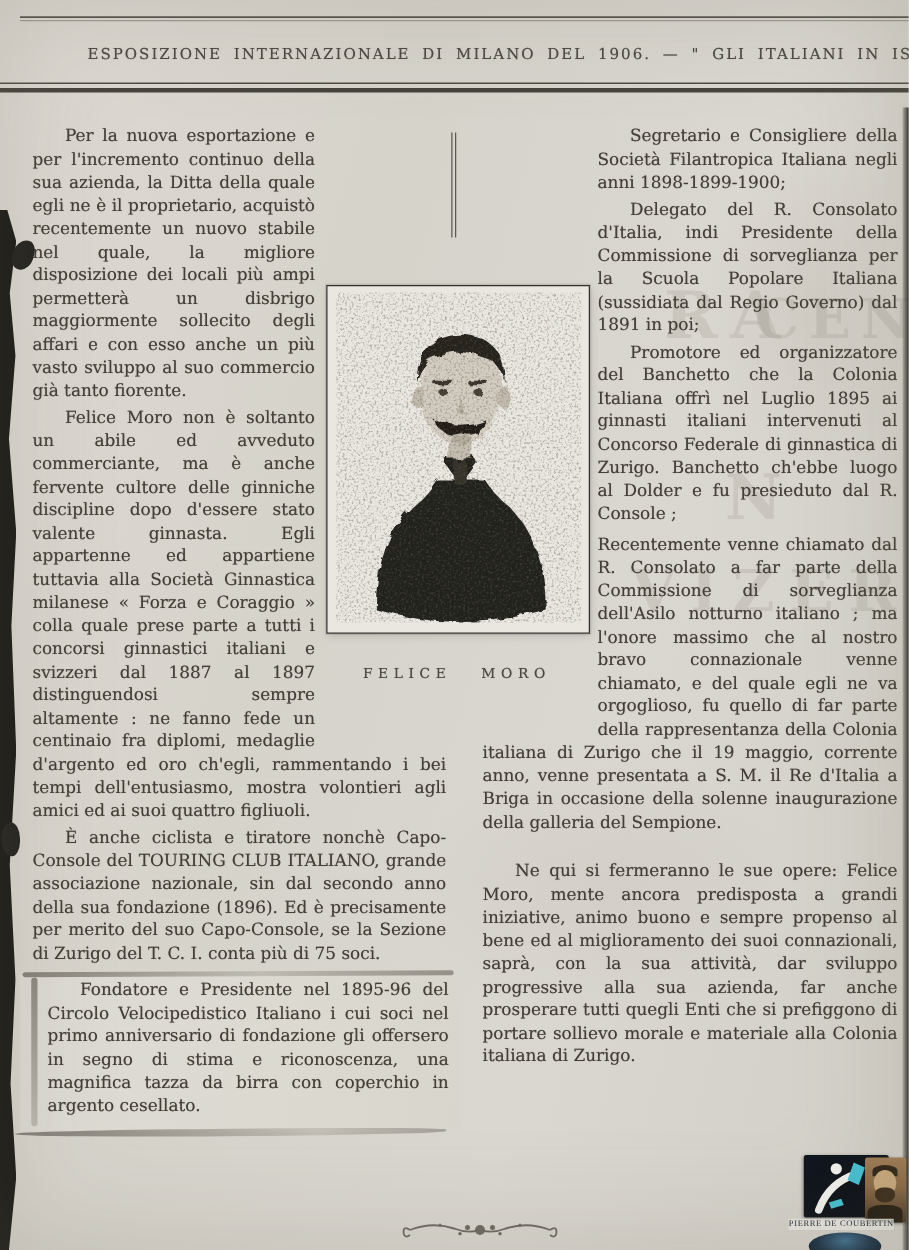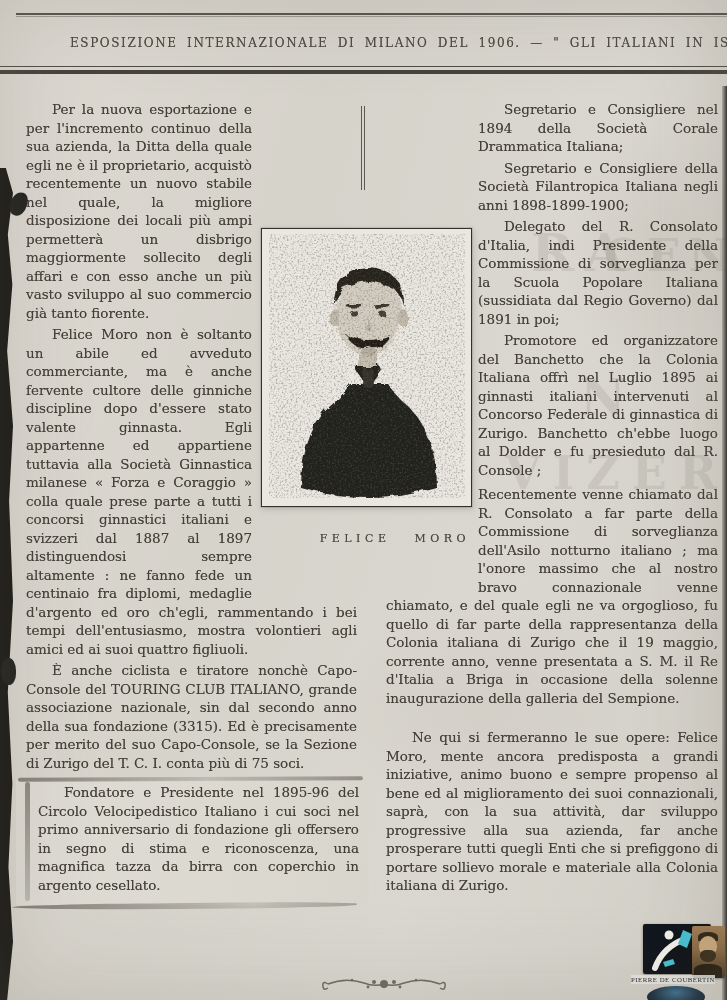--- a/index.html
+++ b/index.html
@@ -48,21 +48,21 @@
   .slip::after{content:'';position:absolute;left:-4px;right:12px;bottom:-4px;height:6px;border-radius:50% 40% 50% 60%;
     background:linear-gradient(to right,rgba(108,104,96,0.8),rgba(140,136,126,0.3) 70%,rgba(120,116,107,0.55));
     transform:rotate(-0.5deg);}
   .slip-edge{position:absolute;left:9px;top:2px;bottom:4px;width:5px;border-radius:4px;
     background:linear-gradient(to bottom,rgba(125,121,112,0.85),rgba(148,144,134,0.45));}
 
   
   .plate{position:absolute;left:261px;top:228px;width:209px;height:277px;z-index:3;
     background:#eae7e0;border:1.5px solid #33312c;box-shadow:0 0 0 1px rgba(100,96,87,0.18), 1px 2px 6px rgba(80,76,68,0.25);}
   .plate svg{display:block;margin:5px auto 0 auto;}
-  .caption{position:absolute;left:261px;top:532px;width:209px;text-align:right;z-index:3;
+  .caption{position:absolute;left:261px;top:532px;width:209px;text-align:center;z-index:3;
     font-size:11px;letter-spacing:4.5px;word-spacing:16px;color:#4b4840;text-shadow:0 0 0.6px rgba(75,72,64,0.6);}
 
   
   .ghost{position:absolute;z-index:1;color:rgba(125,118,104,0.16);font-weight:bold;
     font-family:"DejaVu Serif",serif;pointer-events:none;}
   .g0{left:520px;top:222px;font-size:52px;letter-spacing:10px;margin-left:11px;}
   .g1{left:604px;top:230px;font-size:44px;letter-spacing:8px;}
   .g2{left:580px;top:368px;font-size:50px;letter-spacing:8px;}
   .g3{left:505px;top:446px;font-size:46px;letter-spacing:12px;}
 
@@ -108,30 +108,29 @@
 
 <div class="ghost g0">RA</div>
 <div class="ghost g1">CEN</div>
 <div class="ghost g2">N</div>
 <div class="ghost g3">VIZER</div>
 
 <div class="col col-left">
   <div class="spacer-r"></div>
   <p class="ind">Per la nuova esportazione e per l'incremento continuo della sua azienda, la Ditta della quale egli ne è il proprietario, acquistò recentemente un nuovo stabile nel quale, la migliore disposizione dei locali più ampi permetterà un disbrigo maggiormente sollecito degli affari e con esso anche un più vasto sviluppo al suo commercio già tanto fiorente.</p>
   <p class="ind">Felice Moro non è soltanto un abile ed avveduto commerciante, ma è anche fervente cultore delle ginniche discipline dopo d'essere stato valente ginnasta. Egli appartenne ed appartiene tuttavia alla Società Ginnastica milanese « Forza e Coraggio » colla quale prese parte a tutti i concorsi ginnastici italiani e svizzeri dal 1887 al 1897 distinguendosi sempre altamente : ne fanno fede un centinaio fra diplomi, medaglie d'argento ed oro ch'egli, rammentando i bei tempi dell'entusiasmo, mostra volontieri agli amici ed ai suoi quattro figliuoli.</p>
-  <p class="ind">È anche ciclista e tiratore nonchè Capo-Console del TOURING CLUB ITALIANO, grande associazione nazionale, sin dal secondo anno della sua fondazione (3315). Ed è precisamente per merito del suo Capo-Console, se la Sezione di Zurigo del T. C. I. conta più di 75 soci.</p>
+  <p class="ind">È anche ciclista e tiratore nonchè Capo-Console del TOURING CLUB ITALIANO, grande associazione nazionale, sin dal secondo anno della sua fondazione (1896). Ed è precisamente per merito del suo Capo-Console, se la Sezione di Zurigo del T. C. I. conta più di 75 soci.</p>
   <div class="slip">
     <span class="slip-edge"></span>
     <p class="ind">Fondatore e Presidente nel 1895-96 del Circolo Velocipedistico Italiano i cui soci nel primo anniversario di fondazione gli offersero in segno di stima e riconoscenza, una magnifica tazza da birra con coperchio in argento cesellato.</p>
   </div>
 </div>
 
 <div class="col col-right">
   <div class="spacer-l"></div>
-  <p class="ind">Segretario e Consigliere nel 1894 della Società Corale Drammatica Italiana;</p>
   <p class="ind">Segretario e Consigliere della Società Filantropica Italiana negli anni 1898-1899-1900;</p>
   <p class="ind">Delegato del R. Consolato d'Italia, indi Presidente della Commissione di sorveglianza per la Scuola Popolare Italiana (sussidiata dal Regio Governo) dal 1891 in poi;</p>
   <p class="ind">Promotore ed organizzatore del Banchetto che la Colonia Italiana offrì nel Luglio 1895 ai ginnasti italiani intervenuti al Concorso Federale di ginnastica di Zurigo. Banchetto ch'ebbe luogo al Dolder e fu presieduto dal R. Console ;</p>
   <p style="margin-top:6px;">Recentemente venne chiamato dal R. Consolato a far parte della Commissione di sorveglianza dell'Asilo notturno italiano ; ma l'onore massimo che al nostro bravo connazionale venne chiamato, e del quale egli ne va orgoglioso, fu quello di far parte della rappresentanza della Colonia italiana di Zurigo che il 19 maggio, corrente anno, venne presentata a S. M. il Re d'Italia a Briga in occasione della solenne inaugurazione della galleria del Sempione.</p>
   <p class="ind gap-big">Ne qui si fermeranno le sue opere: Felice Moro, mente ancora predisposta a grandi iniziative, animo buono e sempre propenso al bene ed al miglioramento dei suoi connazionali, saprà, con la sua attività, dar sviluppo progressive alla sua azienda, far anche prosperare tutti quegli Enti che si prefiggono di portare sollievo morale e materiale alla Colonia italiana di Zurigo.</p>
 </div>
 
 <div class="plate">
   <svg width="196" height="264" viewBox="0 0 196 264">
     <defs>

